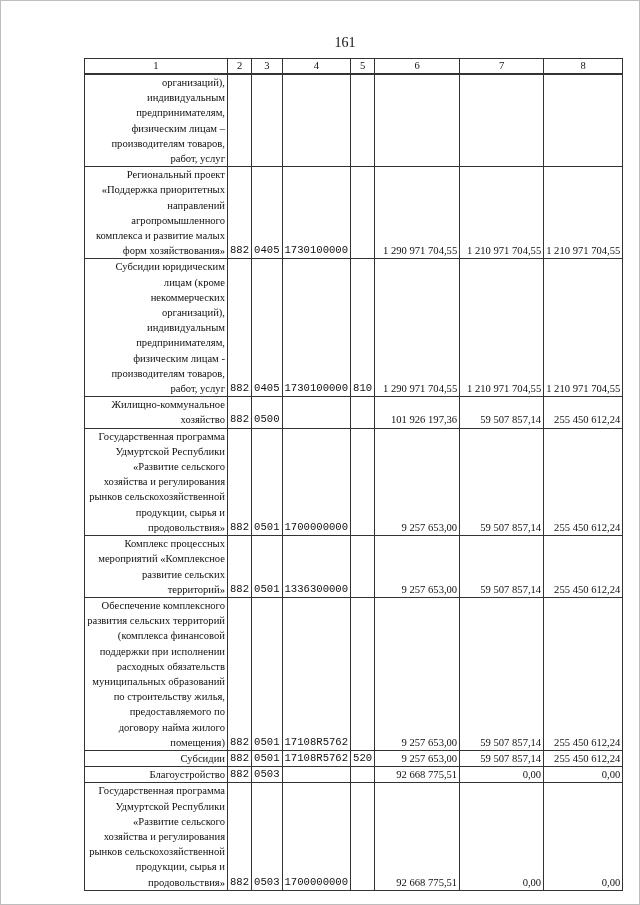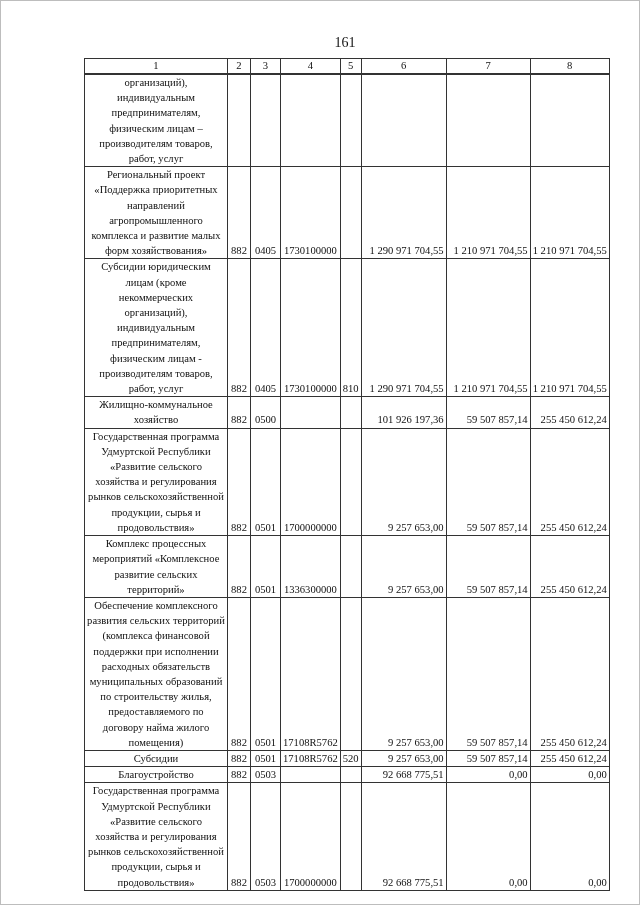--- a/index.html
+++ b/index.html
@@ -10,23 +10,23 @@
   .frame { position: absolute; left: 0; top: 0; width: 638px; height: 903px; border: 1px solid #bdbdbd; }
   .page-num { position: absolute; top: 35px; left: 0; width: 690px; text-align: center; font-size: 14px; }
   table.budget {
     position: absolute; left: 84px; top: 58px; border-collapse: collapse; table-layout: fixed;
     font-size: 10.6px; line-height: 15.2px;
   }
   table.budget td, table.budget th {
     border: 1px solid #333; padding: 0 2px; vertical-align: bottom; overflow: hidden; white-space: nowrap;
   }
   table.budget th { font-weight: normal; text-align: center; height: 14px; line-height: 14px; border-bottom: 2px solid #333; }
-  td.name { white-space: normal; text-align: center; padding-left: 1px; padding-right: 0; }
+  td.name { white-space: normal; text-align: right; padding-left: 1px; padding-right: 0; }
   td.name .ln { display: block; white-space: nowrap; }
-  td.c { text-align: center; }
+  td.c { text-align: center; font-family: Liberation Mono, monospace; }
   td.num { text-align: right; padding-right: 1px; }
 </style>
 </head>
 <body>
 
 <div class="frame"></div>
 <div class="page-num">161</div>
 
 <table class="budget">
   <colgroup>

